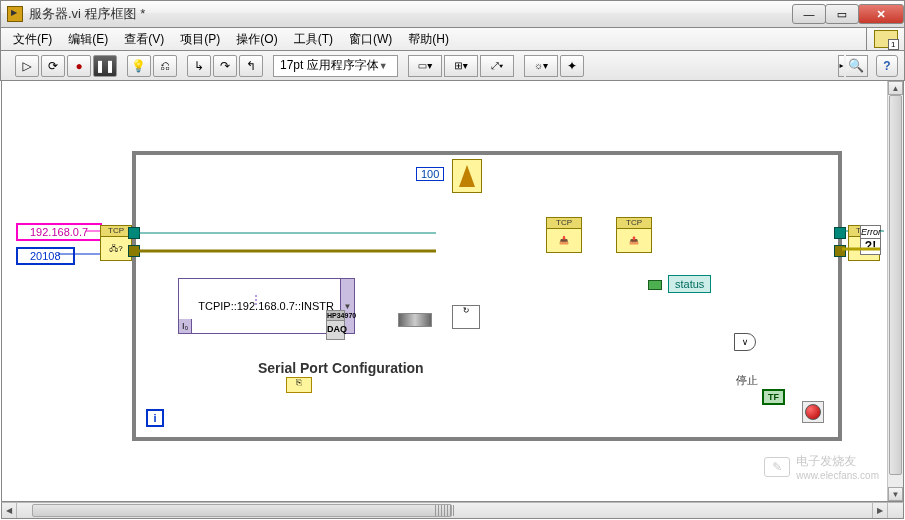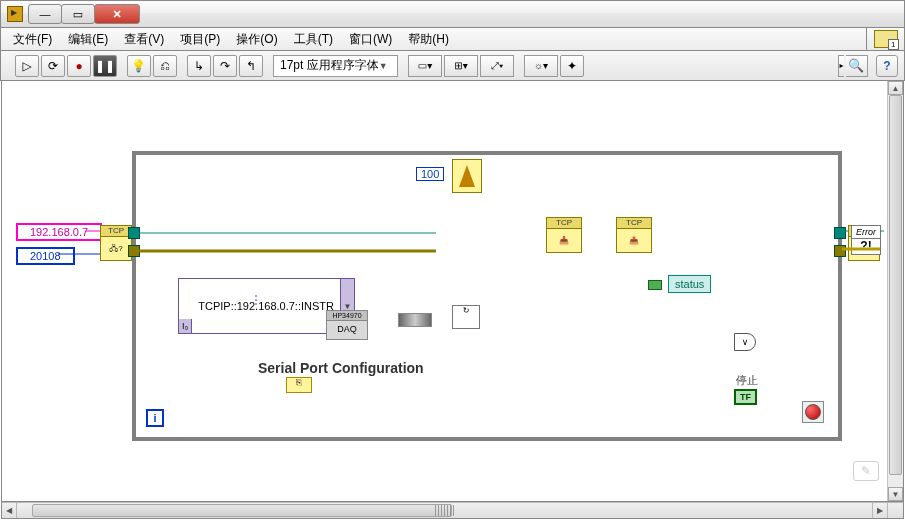--- a/index.html
+++ b/index.html
@@ -83,36 +83,37 @@
   .visa-box { position:absolute; border:1px solid #695396; background:#fff; font-size:11px; display:flex; align-items:center; }
   .visa-box .io { background:#c9bde0; border-right:1px solid #695396; padding:2px 3px; font-size:9px;margin-top:40px; }
   .visa-box .txt { padding:2px 6px; }
   .visa-box .drop { width:14px; align-self:stretch; background:#c9bde0; border-left:1px solid #695396; display:flex;align-items:center;justify-content:center; font-size:8px; color:#444; }
 
   .label-text { position:absolute; font-size:14px; color:#333;font-weight:bold; }
 
   .watermark { position:absolute; right:8px; bottom:20px; color:#c9c9c9; font-size:12px; display:flex; align-items:center; gap:6px; pointer-events:none; }
   .watermark .wlogo { width:26px;height:20px; border:1px solid #d0d0d0; border-radius:3px; display:flex;align-items:center;justify-content:center; font-size:12px;}
 
-  .error-cluster { position:absolute; border:1px solid #777; background:#fff; width:30px; height:30px; font-size:9px; text-align:center; }
+  .error-cluster { position:absolute; border:1px solid #777; background:#fff; width:21px; height:30px; font-size:9px; text-align:center; }
   .error-cluster .top { border-bottom:1px solid #777; padding:1px 0; font-style:italic; }
   .error-cluster .qm { font-size:12px; font-weight:bold; }
 
   .metronome { position:absolute; width:30px; height:34px; border:1px solid #8a7a00; background:#fff59d; display:flex; align-items:center; justify-content:center; }
   .metronome::after { content:""; display:block; width:0;height:0; border-left:8px solid transparent;border-right:8px solid transparent;border-bottom:22px solid #c08000; }
 
   .or-gate { position:absolute; width:22px; height:18px; border:1px solid #555; border-radius:0 12px 12px 0; background:#fff; font-size:9px; display:flex;align-items:center;justify-content:center; }
 
   svg.wires { position:absolute; inset:0; pointer-events:none; }
 </style>
 </head>
 <body>
 
 <div class="titlebar">
   <div class="app-icon"></div>
+  <div class="title-text">服务器.vi 程序框图 *</div>
   <div class="win-btns">
     <div class="win-btn">—</div>
     <div class="win-btn">▭</div>
     <div class="win-btn close">✕</div>
   </div>
 </div>
 
 <div class="menubar-row">
   <div class="menubar">
     <span>文件(F)</span>
@@ -194,40 +195,40 @@
           <div class="hdr">TCP</div>
           <div class="body">📤</div>
         </div>
 
         <div class="visa-box" style="left:42px; top:123px;">
           <div class="io">I₀</div>
           <div class="txt">TCPIP::192.168.0.7::INSTR</div>
           <div class="drop">▼</div>
         </div>
 
-        <div class="sub-node" style="left:190px; top:155px; width:42px; height:30px;">
+        <div class="sub-node" style="left:190px; top:155px; width:19px; height:30px;font-weight:bold;">
           <div style="font-size:7px; background:#c0c0c0; border-bottom:1px solid #888; padding:1px 0;">HP34970</div>
           <div style="font-size:9px; padding-top:3px;">DAQ</div>
         </div>
 
         <div class="sub-node" style="left:262px; top:158px; width:34px; height:14px; background:linear-gradient(to right,#666,#ccc,#666);"></div>
         <div class="sub-node" style="left:316px; top:150px; width:28px; height:24px; background:#fff; border:1px solid #777;">↻</div>
 
         <div class="label-text" style="left:122px; top:205px;">Serial Port Configuration</div>
         <div class="sub-node" style="left:150px; top:222px; width:26px; height:16px; background:#fff59d; border:1px solid #aa8800;">⎘</div>
 
         <div style="position:absolute; left:512px; top:125px; width:14px;height:10px; background:#4caf50; border:1px solid #1b5e20;"></div>
         <div class="ind-box" style="left:532px; top:120px;"><span>status</span></div>
 
         <div class="or-gate" style="left:598px; top:178px;">
             <span>∨</span>
           </div>
 
         <div class="stop-label" style="left:600px; top:218px;">停止</div>
-        <div class="stop-ind" style="left:598px; top:234px;"><span>TF</span></div>
+        <div class="stop-ind" style="left:626px; top:234px;"><span>TF</span></div>
 
         <div class="stop-frame" style="right:14px; bottom:14px;">
           <div class="stop-btn"></div>
         </div>
 
         <div class="iter" style="left:10px; bottom:10px;">
             <span>i</span>
           </div>
 
         <svg class="wires">
@@ -273,20 +274,24 @@
         <line x1="84" y1="150" x2="98" y2="150" stroke="#ff00c8" stroke-width="1"></line>
         <line x1="56" y1="173" x2="98" y2="173" stroke="#0033cc" stroke-width="1"></line>
         <line x1="130" y1="150" x2="134" y2="150" stroke="#00897b" stroke-width="1"></line>
         <line x1="840" y1="150" x2="846" y2="150" stroke="#00897b" stroke-width="1"></line>
         <line x1="840" y1="168" x2="878" y2="168" stroke="#b2a000" stroke-width="3"></line>
         <line x1="878" y1="150" x2="882" y2="150" stroke="#00897b" stroke-width="1"></line>
       </svg>
 
       <div class="watermark">
         <div class="wlogo">✎</div>
+        <div>
+          <div>电子发烧友</div>
+          <div style="font-size:10px;">www.elecfans.com</div>
+        </div>
       </div>
 
     </div>
   </div>
 
   <div class="vscroll">
     <div class="arrow up">▲</div>
     <div class="thumb"></div>
     <div class="arrow down">▼</div>
   </div>

